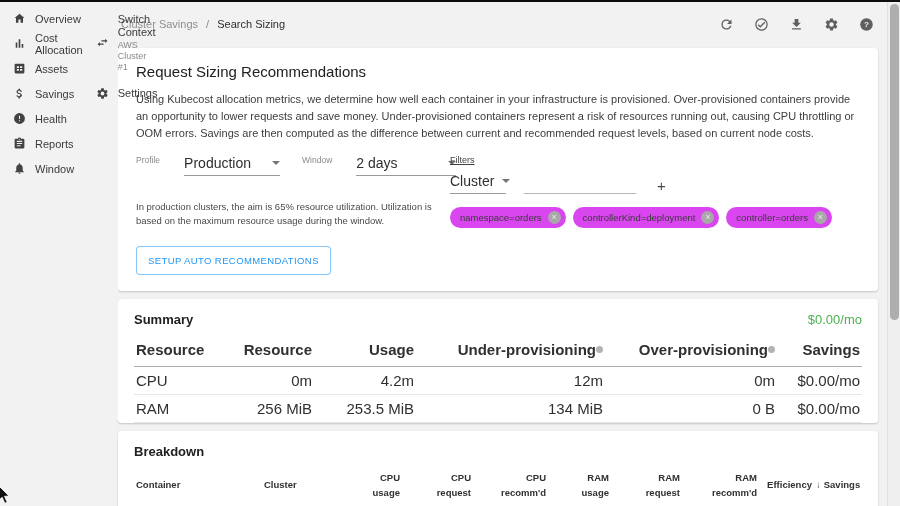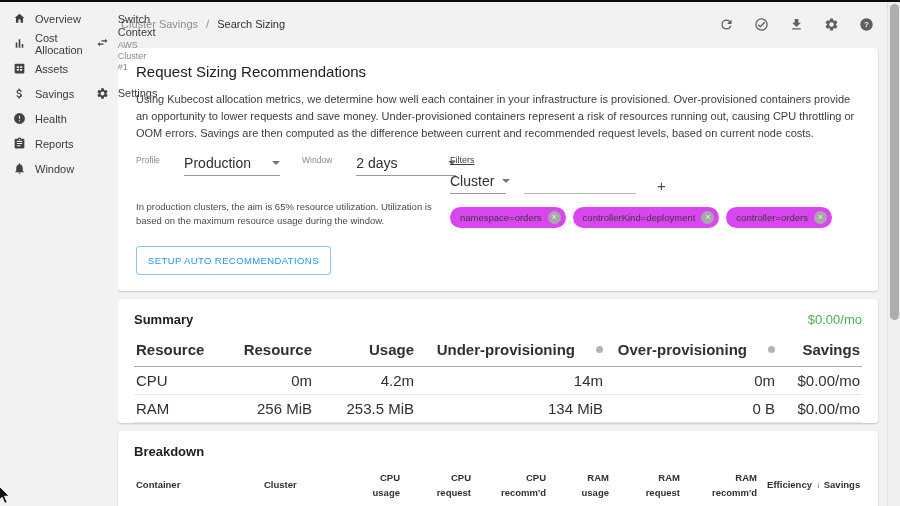--- a/index.html
+++ b/index.html
@@ -101,21 +101,21 @@
   .total-green { font-size:13px; font-weight:500; }
 
   table { border-collapse:collapse; table-layout:fixed; width:728px; }
   th, td { font-size:15px; color:#303030; padding:0 2px; }
   th { font-weight:700; }
   .summary-table { margin-top:6px; }
   .summary-table th { height:34px; vertical-align:middle; border-bottom:1px solid #ababab; }
   .summary-table td { height:28px; vertical-align:middle; border-bottom:1px solid #e7e7e7; }
   .summary-table tr td:first-child, .summary-table tr th:first-child { text-align:left; }
   .num { text-align:right; }
-  .th-flex { display:inline-flex; align-items:center; gap:21px; }
+  .th-flex { display:inline-flex; align-items:center; gap:0; }
   .info-dot { width:7px; height:7px; border-radius:50%; background:#b3b3b3; display:inline-block; }
 
   .breakdown-table { margin-top:4px; }
   .breakdown-table th { height:44px; vertical-align:middle; border-bottom:1px solid #e0e0e0; font-size:9.5px; line-height:1.6; cursor:pointer; }
   .breakdown-table td { height:38px; vertical-align:middle; border-bottom:1px solid #eaeaea; font-size:9.5px; line-height:1.4; }
   .breakdown-table .left { text-align:left; }
   .sort-arrow { color:#555; font-weight:400; margin-right:3px; }
   .card-breakdown { min-height:134px; }
 
   
@@ -318,21 +318,21 @@
               </span>
           </th>
           <th class="num">Savings</th>
         </tr>
       </thead>
       <tbody>
         <tr>
           <td>CPU</td>
           <td class="num">0m</td>
           <td class="num">4.2m</td>
-          <td class="num">14m</td>
+          <td class="num">12m</td>
           <td class="num">0m</td>
           <td class="num">$0.00/mo</td>
         </tr>
         <tr>
           <td>RAM</td>
           <td class="num">256 MiB</td>
           <td class="num">253.5 MiB</td>
           <td class="num">134 MiB</td>
           <td class="num">0 B</td>
           <td class="num">$0.00/mo</td>

